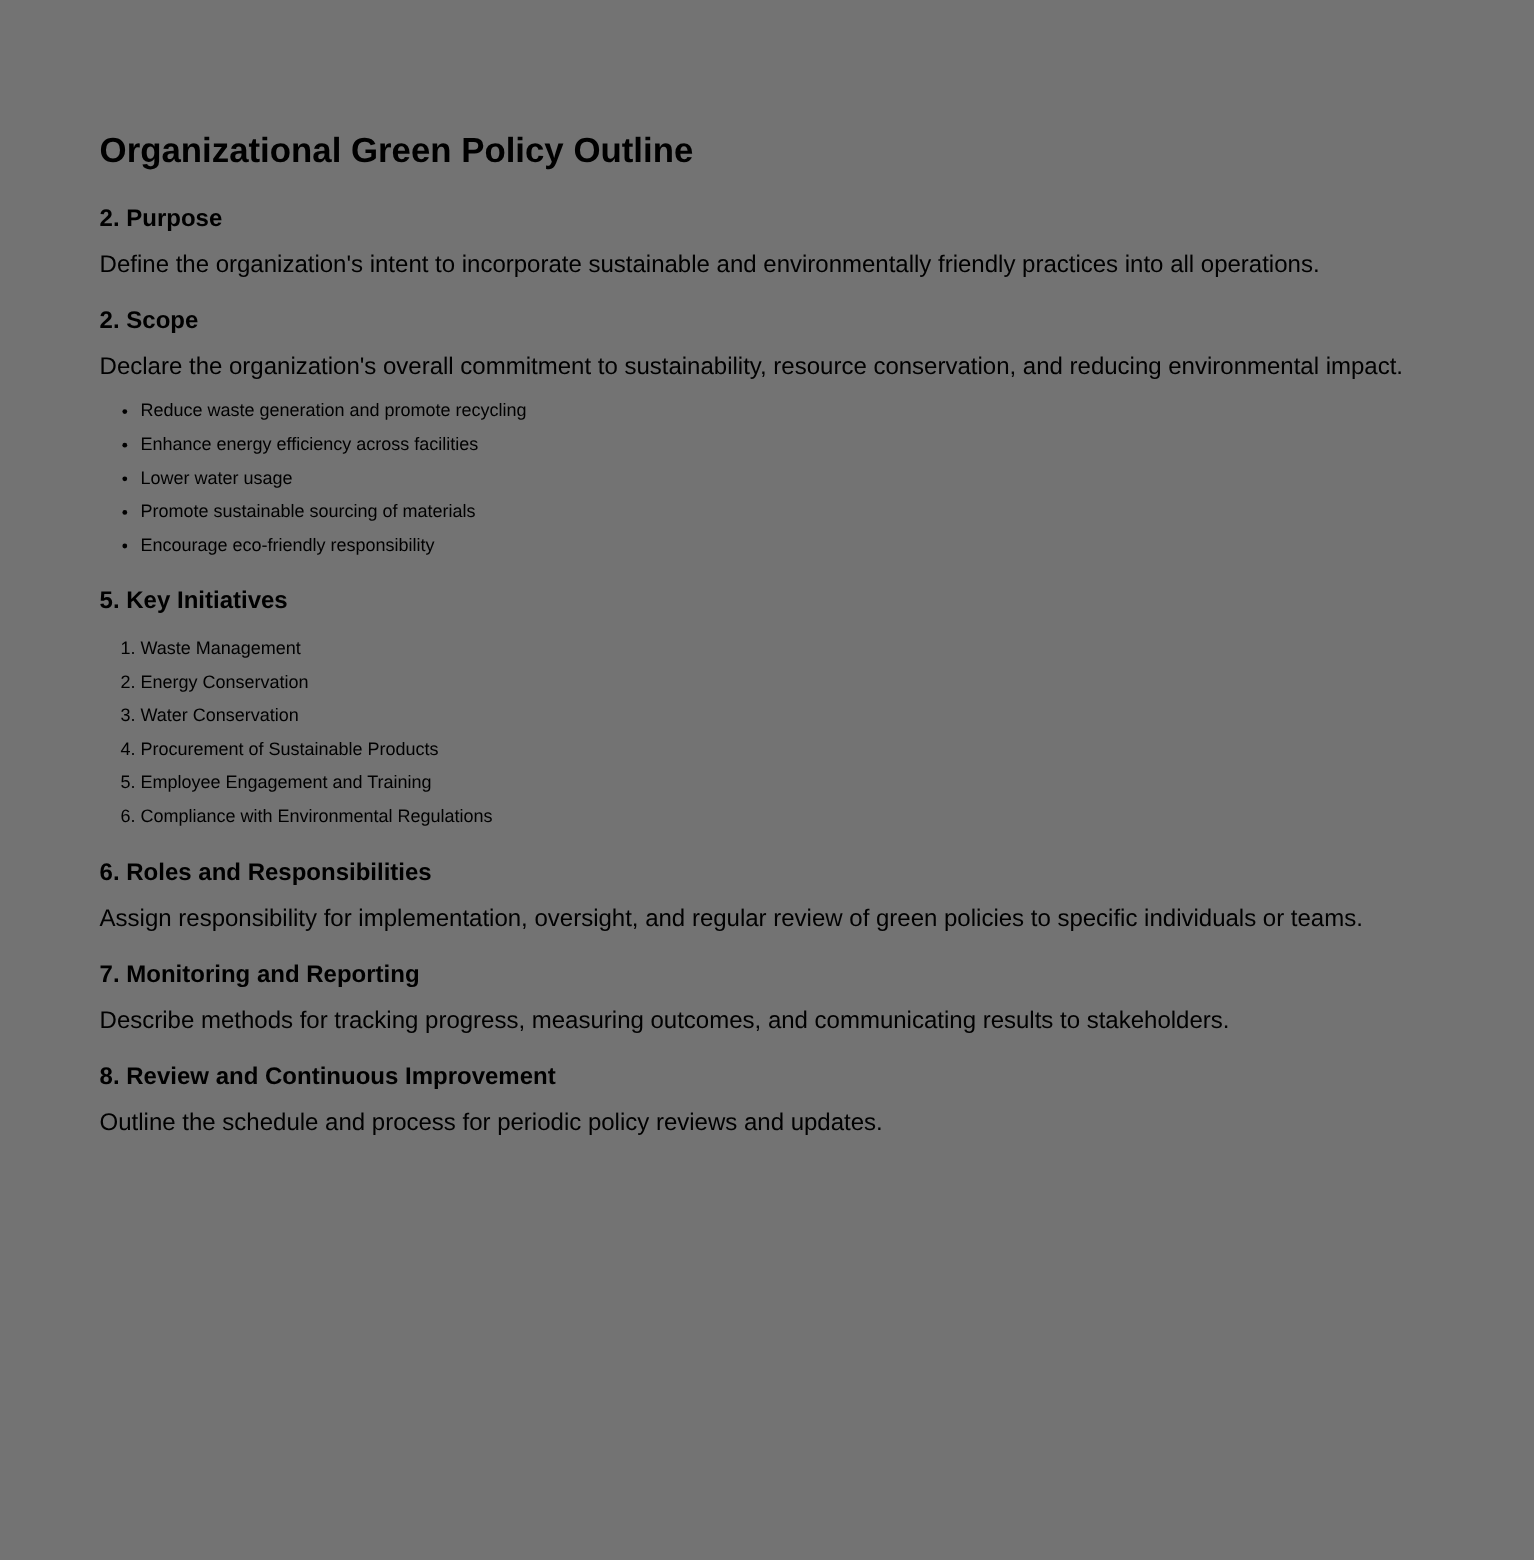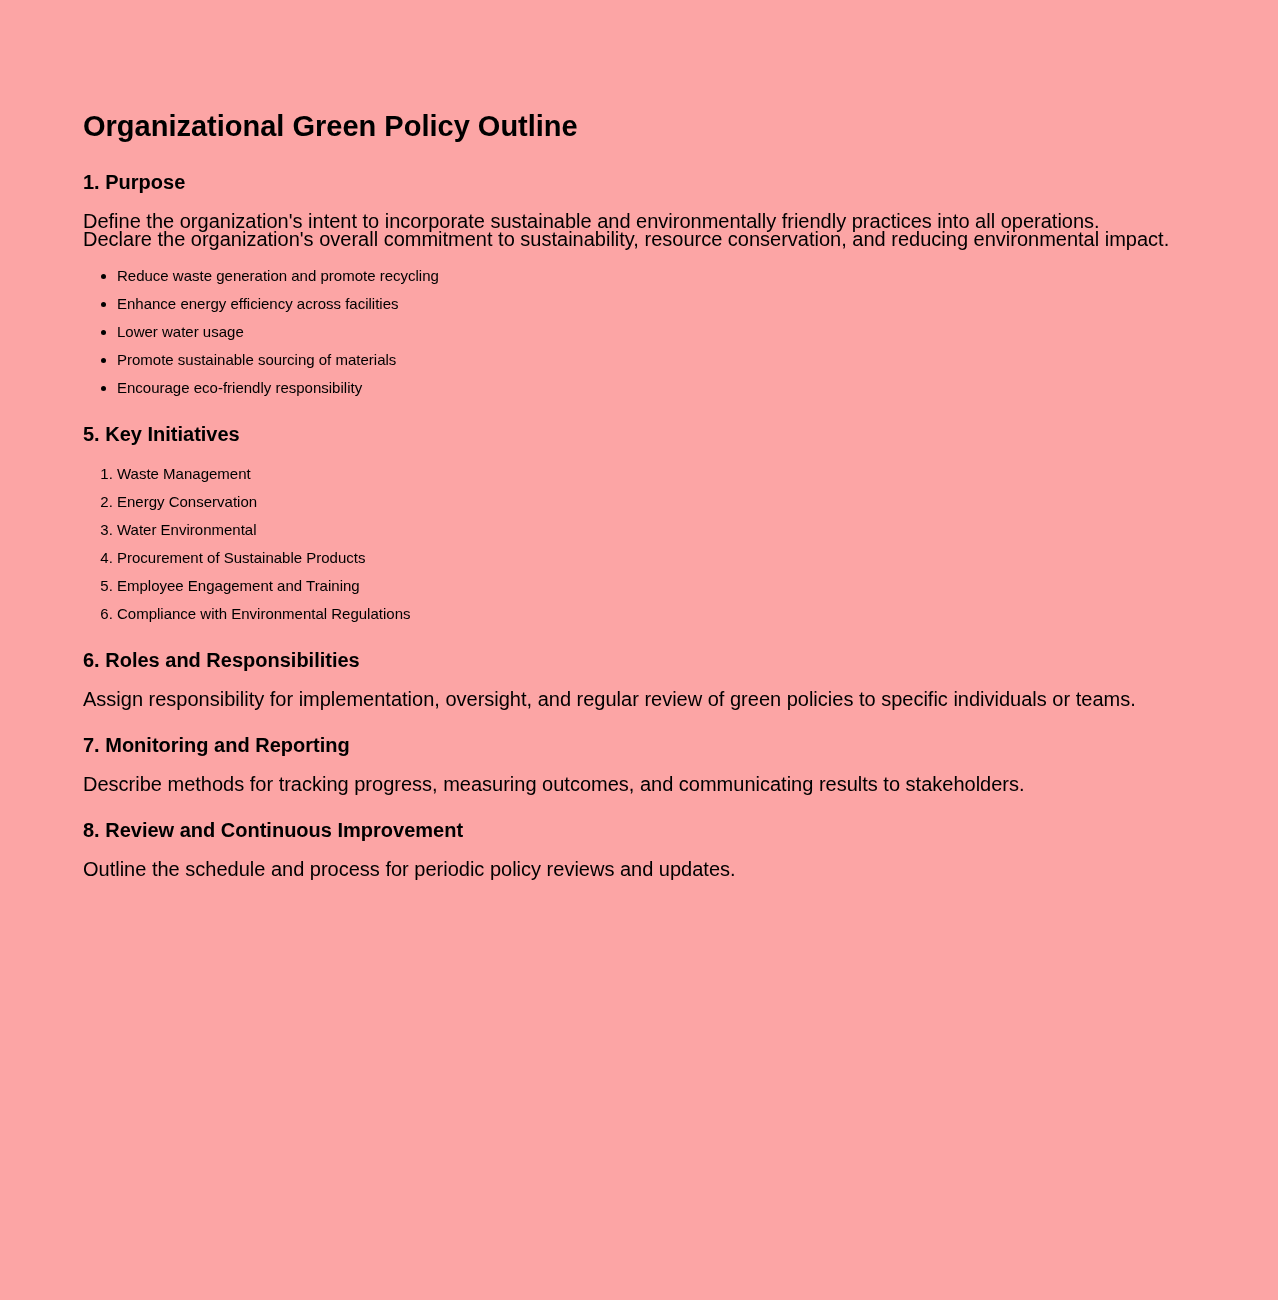--- a/index.html
+++ b/index.html
@@ -4,21 +4,21 @@
 <style>
   * { box-sizing: border-box; }
   html, body {
     margin: 0;
     padding: 0;
     background: #ffffff;
   }
   .page {
     width: 1278px;
     height: 1300px;
-    background: #fca5a5;
+    background: #737373;
     color: #000000;
     font-family: "Liberation Sans", sans-serif;
     padding: 110px 80px 0 83px;
     overflow: hidden;
   }
   h1.doc-title {
     font-size: 29px;
     line-height: 1.15;
     font-weight: bold;
     margin: 0 0 28px 0;
@@ -46,25 +46,26 @@
   }
 </style>
 </head>
 <body>
 
 <div class="page">
 
   <h1 class="doc-title">Organizational Green Policy Outline</h1>
 
   <section>
-    <h2 class="section-heading">1. Purpose</h2>
+    <h2 class="section-heading">2. Purpose</h2>
     <p class="section-paragraph">Define the organization's intent to incorporate sustainable and environmentally friendly practices into all operations.</p>
   </section>
 
   <section>
+    <h2 class="section-heading">2. Scope</h2>
   </section>
 
   <section>
     <p class="section-paragraph">Declare the organization's overall commitment to sustainability, resource conservation, and reducing environmental impact.</p>
   </section>
 
   <section>
     <ul class="objectives-list">
       <li>Reduce waste generation and promote recycling</li>
       <li>Enhance energy efficiency across facilities</li>
@@ -72,21 +73,21 @@
       <li>Promote sustainable sourcing of materials</li>
       <li>Encourage eco-friendly responsibility</li>
     </ul>
   </section>
 
   <section>
     <h2 class="section-heading">5. Key Initiatives</h2>
     <ol class="initiatives-list">
       <li>Waste Management</li>
       <li>Energy Conservation</li>
-      <li>Water Environmental</li>
+      <li>Water Conservation</li>
       <li>Procurement of Sustainable Products</li>
       <li>Employee Engagement and Training</li>
       <li>Compliance with Environmental Regulations</li>
     </ol>
   </section>
 
   <section>
     <h2 class="section-heading">6. Roles and Responsibilities</h2>
     <p class="section-paragraph">Assign responsibility for implementation, oversight, and regular review of green policies to specific individuals or teams.</p>
   </section>

